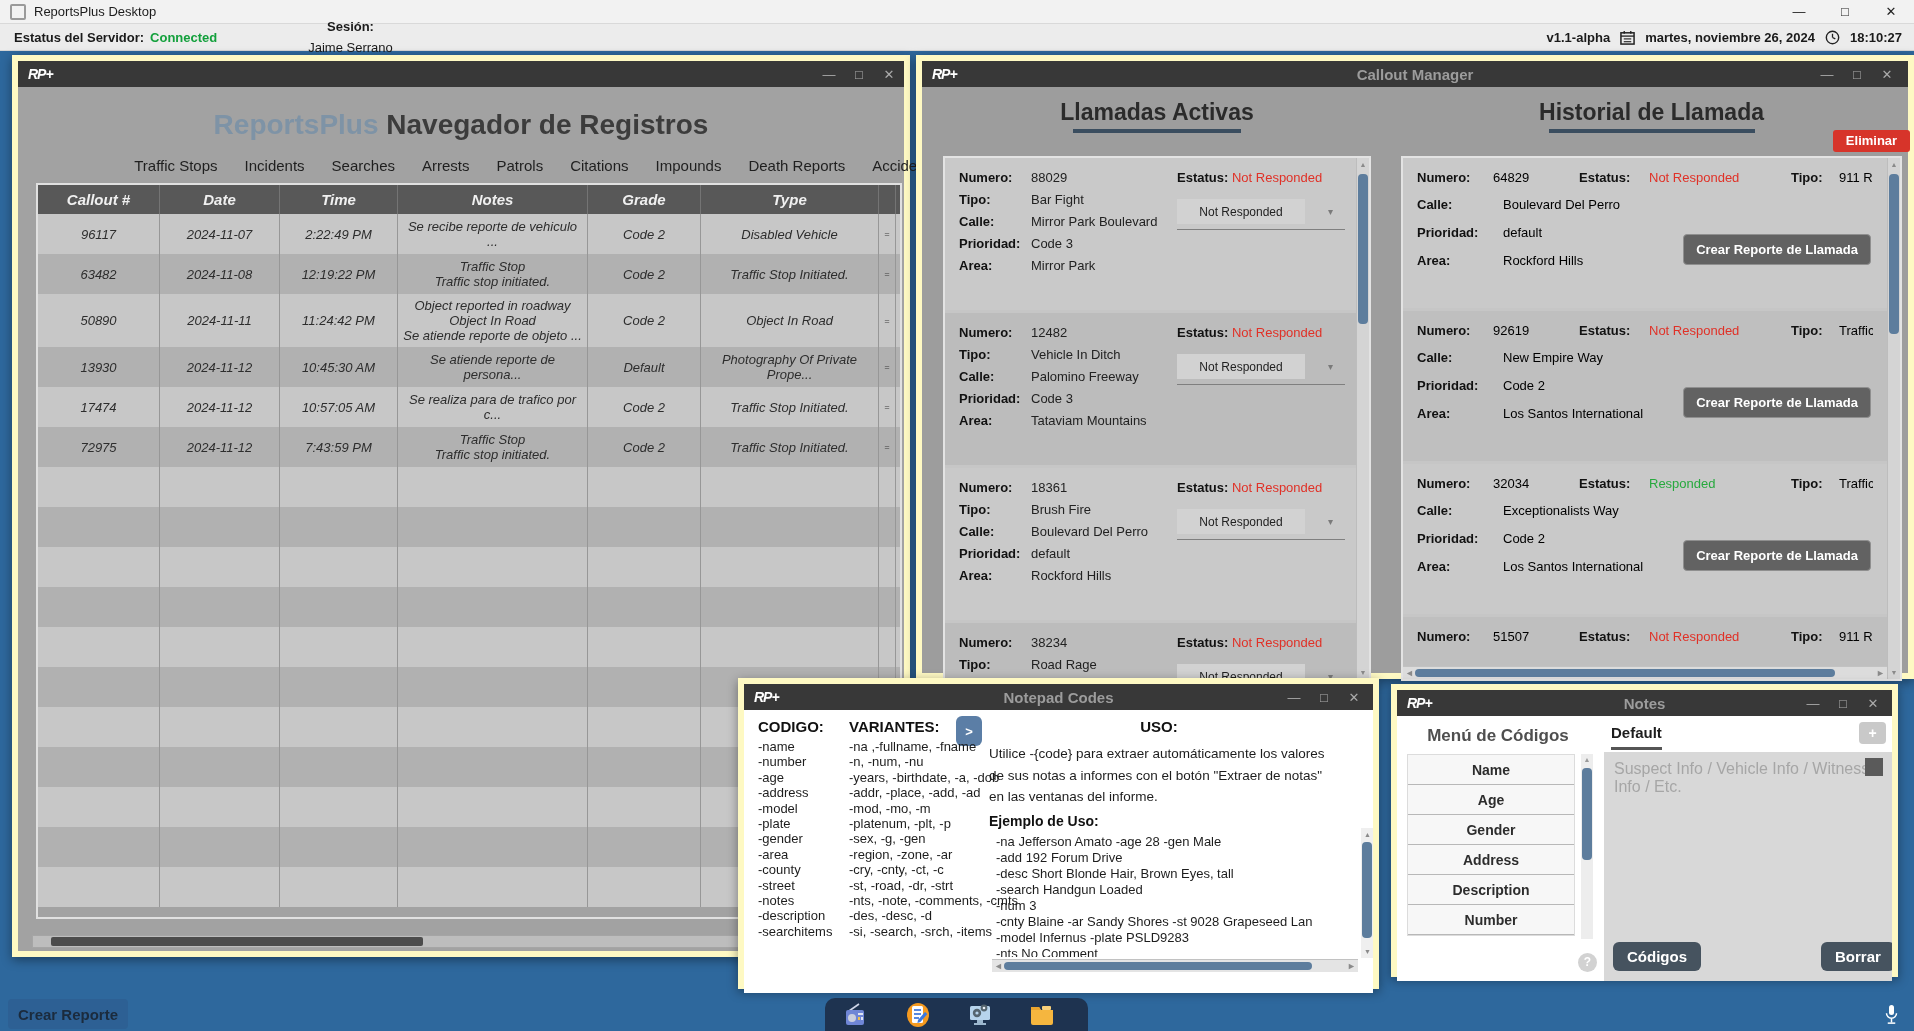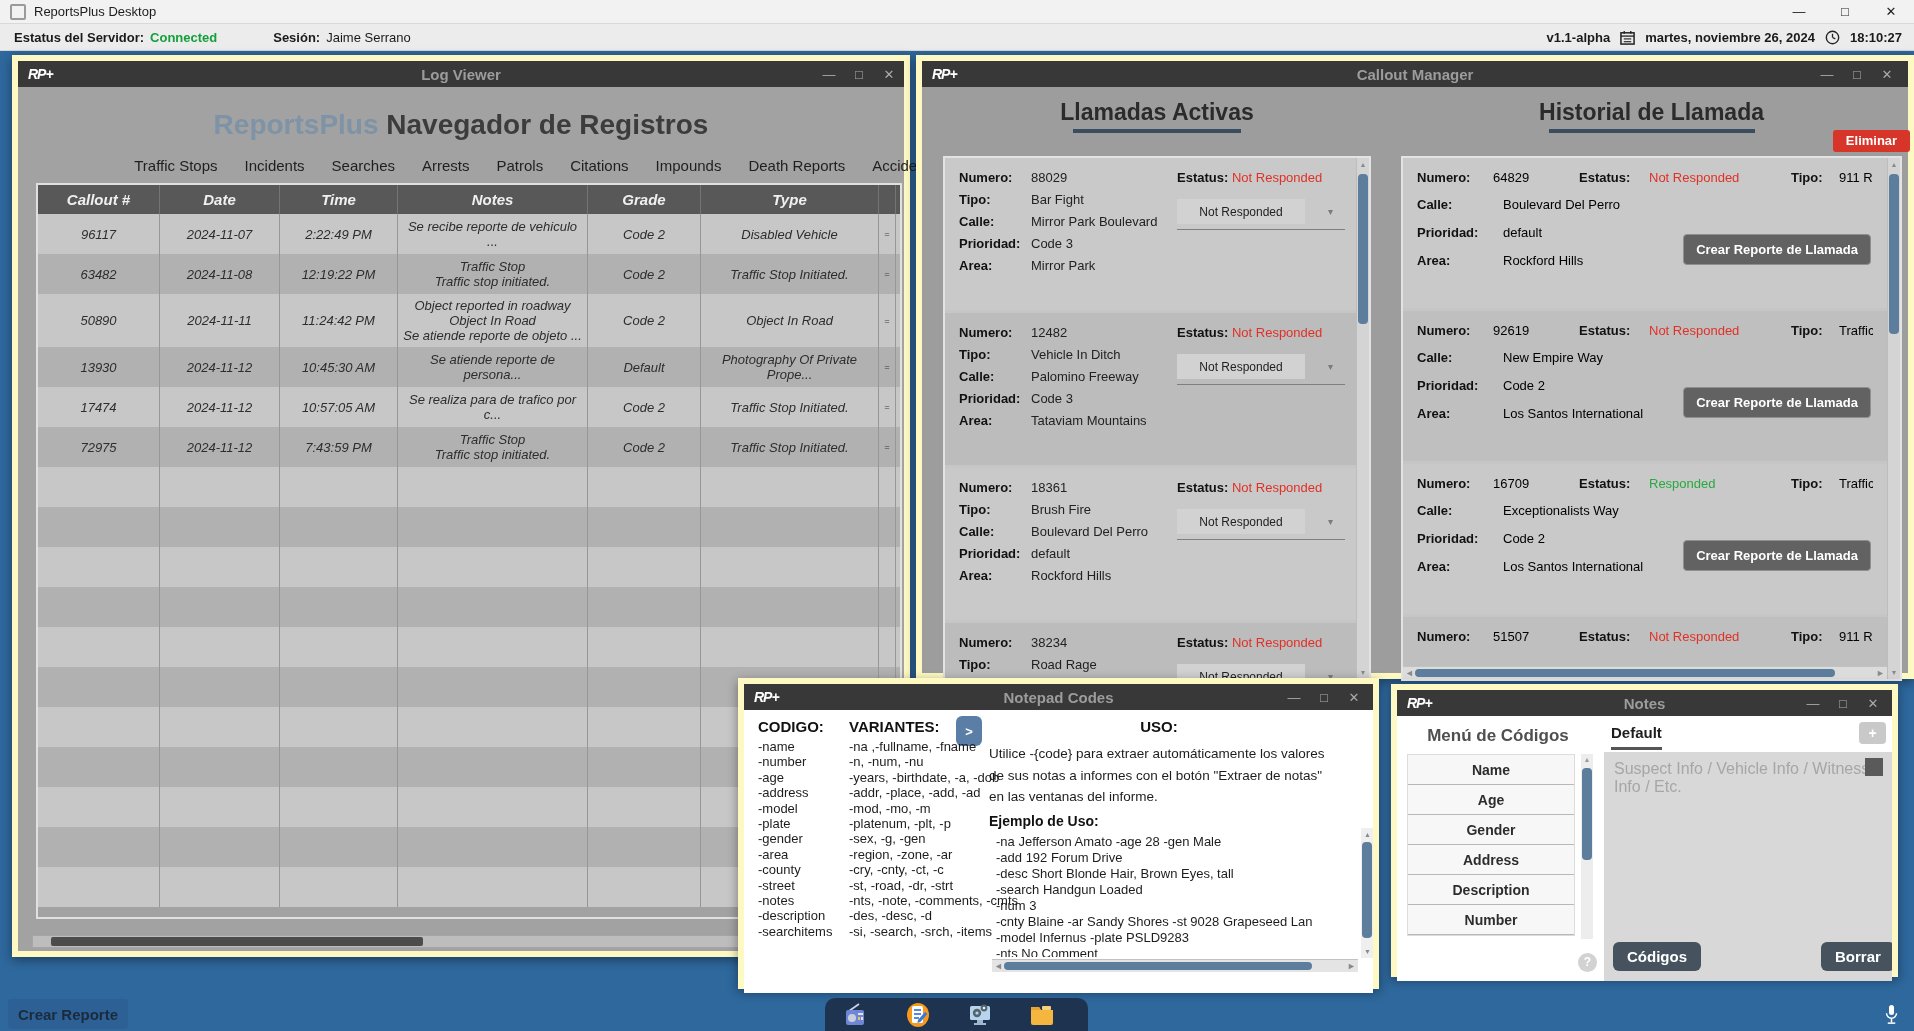--- a/index.html
+++ b/index.html
@@ -149,21 +149,21 @@
       <span class="ctl">□</span>
       <span class="ctl">✕</span>
     </div>
   </div>
 
   <div class="statusbar">
     <div class="grp" style="margin-left:14px;">
       <span class="b">Estatus del Servidor:</span>
       <span class="status-connected">Connected</span>
     </div>
-    <div class="grp" style="margin-left:56px;">
+    <div class="grp" style="margin-left:91px;flex-direction:column;">
       <span class="b">Sesión:</span>
       <span>Jaime Serrano</span>
     </div>
     <div class="status-right">
       <span>v1.1-alpha</span>
       <svg class="mini-ic" width="15" height="15" viewBox="0 0 16 16">
           <rect x="1" y="3" width="14" height="12" fill="none" stroke="#222" stroke-width="1.6"></rect>
           <line x1="1" y1="6.5" x2="15" y2="6.5" stroke="#222" stroke-width="1.4"></line>
           <line x1="4.5" y1="1" x2="4.5" y2="4" stroke="#222" stroke-width="1.4"></line>
           <line x1="11.5" y1="1" x2="11.5" y2="4" stroke="#222" stroke-width="1.4"></line>
@@ -176,21 +176,20 @@
           <line x1="8" y1="8" x2="8" y2="4" stroke="#222" stroke-width="1.4"></line>
           <line x1="8" y1="8" x2="11" y2="9.5" stroke="#222" stroke-width="1.4"></line>
         </svg>
       <span>18:10:27</span>
     </div>
   </div>
 
   <div class="window" id="log-viewer">
     <div class="titlebar">
       <span class="rp-logo">RP+</span>
-      <span class="win-title">Log Viewer</span>
       <div class="win-controls">
         <span class="ctl">—</span>
         <span class="ctl">□</span>
         <span class="ctl">✕</span>
       </div>
     </div>
     <div class="lv-heading">
       <span class="brand">ReportsPlus</span><span class="rest"> Navegador de Registros</span>
     </div>
     <div class="lv-tabs">
@@ -539,21 +538,21 @@
             </div>
             <div class="e-row"><span class="e-lbl">Calle:</span><span>New Empire Way</span></div>
             <div class="e-row"><span class="e-lbl">Prioridad:</span><span>Code 2</span></div>
             <div class="e-row"><span class="e-lbl">Area:</span><span>Los Santos International</span></div>
             <span class="btn-dark">Crear Reporte de Llamada</span>
           </div>
 
           <div class="entry">
             <div class="e-row1">
               <span class="e-lbl">Numero:</span>
-              <span>16709</span>
+              <span>32034</span>
               <span class="e-lbl">Estatus:</span>
               <span class="status-green">Responded</span>
               <span class="e-lbl">Tipo:</span>
               <span>Traffic stop ini</span>
             </div>
             <div class="e-row"><span class="e-lbl">Calle:</span><span>Exceptionalists Way</span></div>
             <div class="e-row"><span class="e-lbl">Prioridad:</span><span>Code 2</span></div>
             <div class="e-row"><span class="e-lbl">Area:</span><span>Los Santos International</span></div>
             <span class="btn-dark">Crear Reporte de Llamada</span>
           </div>

